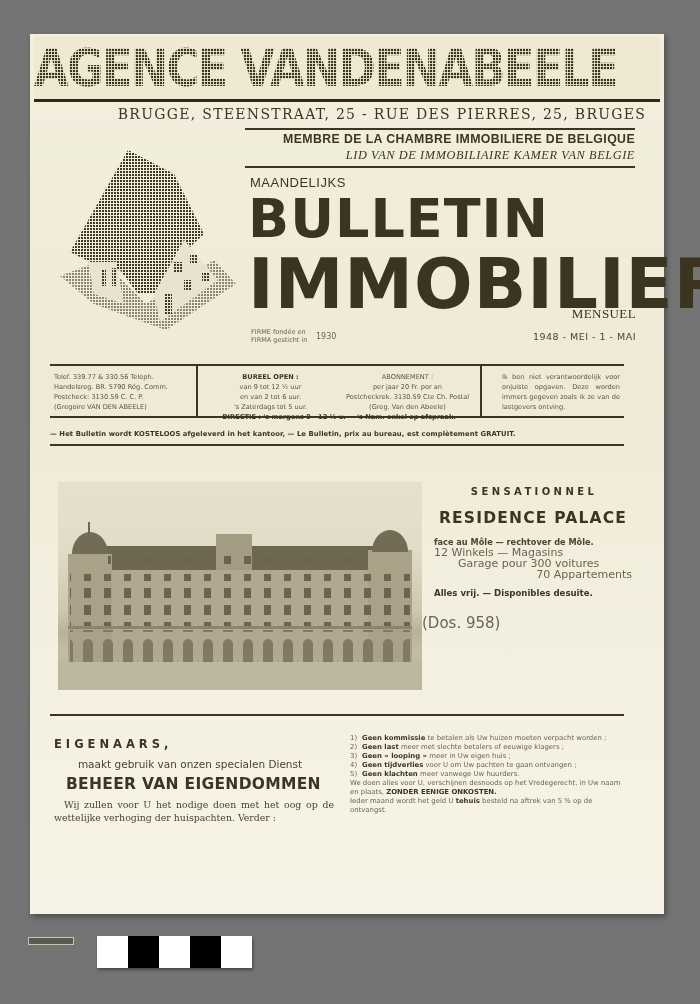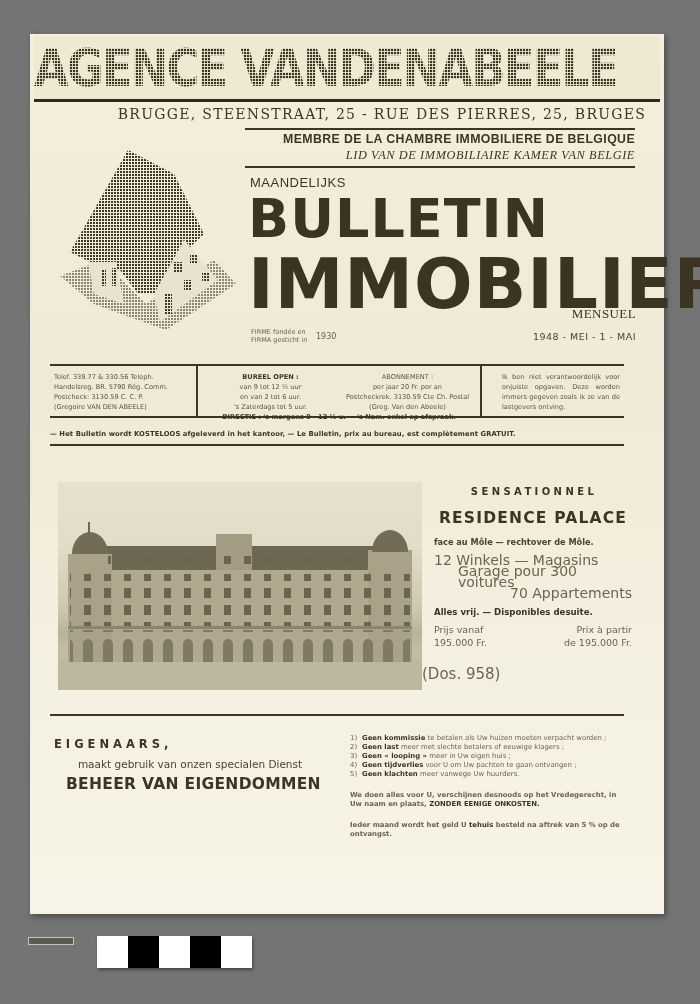--- a/index.html
+++ b/index.html
@@ -103,42 +103,42 @@
     background: linear-gradient(180deg, #e6e1cf 0%, #e2ddc9 30%, #cdc7b0 62%, #b8b29a 72%, #c2bca5 80%, #bcb69f 100%);
     overflow: hidden;
   }
 
   
   .ad { position: absolute; left: 392px; top: 452px; width: 210px; }
   .ad .sens { text-align: center; font-size: 10px; font-weight: bold; letter-spacing: 3.4px; margin-left: 14px; }
   .ad .zee { text-align: center; font-size: 17px; font-weight: bold; letter-spacing: 3px; margin-top: 8px; margin-left: 14px; }
   .ad .res { text-align: center; font-size: 15.5px; font-weight: bold; letter-spacing: 1.2px; margin-top: 12px; margin-left: 12px; }
   .ad .face { font-size: 8.2px; font-weight: bold; margin-top: 10px; margin-left: 12px; color: #4a4430; }
-  .ad .lines { font-size: 14px; color: #6a6452; margin-left: 12px; margin-top: 8px; line-height: 11px; }
+  .ad .lines { font-size: 11px; color: #6a6452; margin-left: 12px; line-height: 11px; }
   .ad .lines .l2 { padding-left: 24px; }
   .ad .lines .l3 { text-align: right; }
   .ad .vrij { font-size: 8.6px; font-weight: bold; margin-left: 12px; margin-top: 8px; color: #3b3522; white-space: nowrap; }
   .ad .prices { display: flex; justify-content: space-between; margin-left: 12px; margin-top: 6px; font-size: 9.5px; color: #6a6452; line-height: 13px; }
   .ad .prices .pr { text-align: right; }
   .ad .dos { text-align: left; font-size: 15px; color: #6a6452; margin-top: 16px; }
 
   .mid-rule { position: absolute; left: 20px; top: 680px; width: 574px; height: 2px; background: #3b3522; }
 
   
   .eig { position: absolute; left: 24px; top: 703px; font-size: 11.5px; font-weight: bold; letter-spacing: 4px; }
   .eig-sub { position: absolute; left: 24px; top: 724px; width: 272px; text-align: center; font-size: 10.5px; color: #4a4430; }
   .beheer { position: absolute; left: 36px; top: 741px; font-size: 15.5px; font-weight: bold; letter-spacing: 0.3px; white-space: nowrap; }
   .wij { position: absolute; left: 24px; top: 764px; width: 280px; font-family: "DejaVu Serif", serif; font-size: 9.4px; line-height: 13px; text-indent: 10px; text-align: justify; color: #4a4430; }
 
   
   .list { position: absolute; left: 320px; top: 700px; width: 276px; font-size: 6.9px; line-height: 9px; color: #6a6452; }
   .list .li { display: flex; }
   .list .li .n { width: 12px; flex: none; }
   .list b { color: #3b3522; }
-  .list .para { margin-top: 12px; font-weight: bold; }
+  .list .para { margin-top: 0; }
 
   
   .scale-bar { position: absolute; left: 28px; top: 937px; width: 46px; height: 8px; border: 1px solid #c9c5b4; background: #5a5a50; }
   .checker { position: absolute; left: 97px; top: 936px; display: flex; box-shadow: 1px 2px 3px rgba(0,0,0,0.4); }
   .checker span { width: 31px; height: 32px; display: block; }
   .checker .w { background: #ffffff; }
   .checker .k { background: #000000; }
 </style>
 </head>
 <body>
@@ -251,38 +251,29 @@
   <div class="ad">
     <div class="sens">SENSATIONNEL</div>
     <div class="res">RESIDENCE PALACE</div>
     <div class="face">face au Môle — rechtover de Môle.</div>
     <div class="lines">
       <div>12 Winkels — Magasins</div>
       <div class="l2">Garage pour 300 voitures</div>
       <div class="l3">70 Appartements</div>
     </div>
     <div class="vrij">Alles vrij. — Disponibles desuite.</div>
-    <div class="prices">
-      <div>
-        <div>Prijs vanaf</div>
-        <div>195.000 Fr.</div>
-      </div>
-      <div class="pr">
-        <div>Prix à partir</div>
-        <div>de 195.000 Fr.</div>
-      </div>
-    </div>
     <div class="dos">(Dos. 958)</div>
   </div>
 
   <div class="mid-rule"></div>
 
   <div class="eig">EIGENAARS,</div>
   <div class="eig-sub">maakt gebruik van onzen specialen Dienst</div>
   <div class="beheer">BEHEER VAN EIGENDOMMEN</div>
+  <div class="wij">Wij zullen voor U het nodige doen met het oog op de wettelijke verhoging der huispachten. Verder :</div>
 
   <div class="list">
     <div class="li">
       <span class="n">1)</span>
       <span><b>Geen kommissie</b><span> te betalen als Uw huizen moeten verpacht worden ;</span></span>
     </div>
     <div class="li">
       <span class="n">2)</span>
       <span><b>Geen last</b><span> meer met slechte betalers of eeuwige klagers ;</span></span>
     </div>

